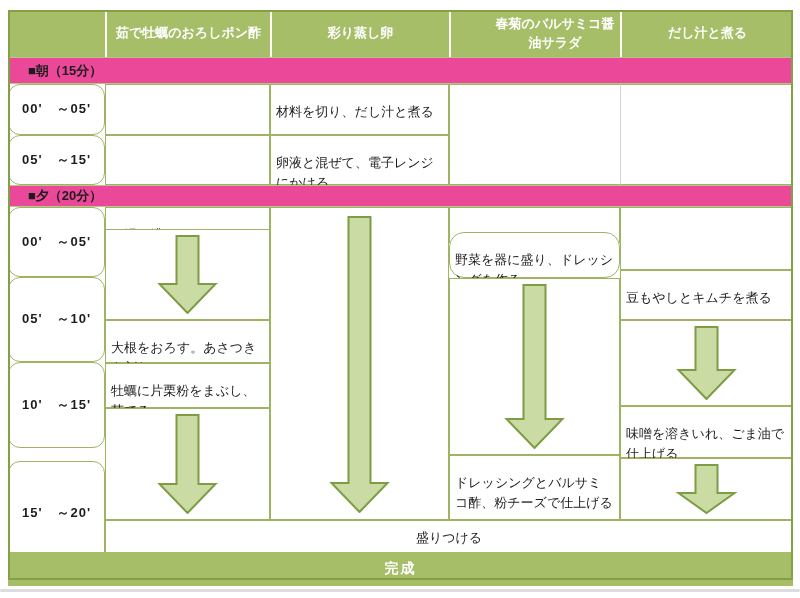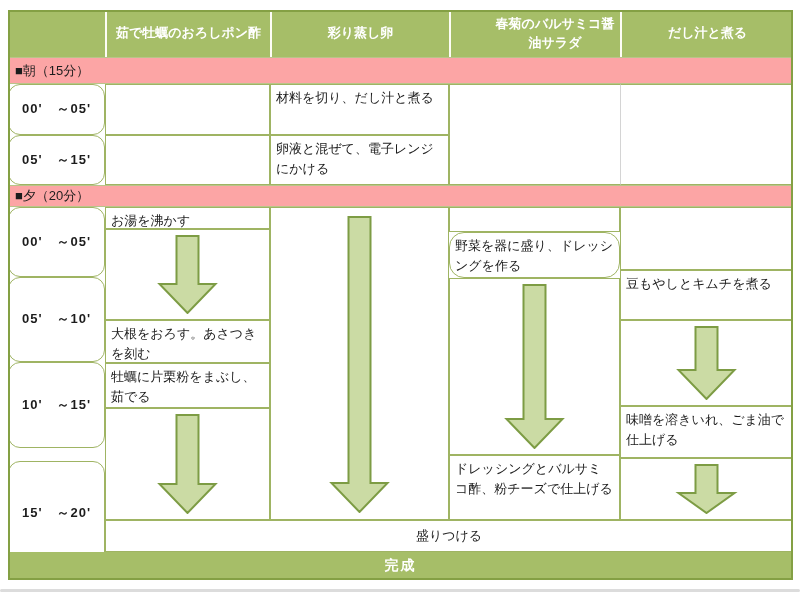--- a/index.html
+++ b/index.html
@@ -1,24 +1,24 @@
 <!DOCTYPE html>
 <html><head>
 <meta charset="utf-8">
 <style>
   html,body{margin:0;padding:0;background:#ffffff;}
   .stage{position:relative;width:800px;height:598px;background:#fff;overflow:hidden;
          font-family:"Liberation Sans","DejaVu Sans",sans-serif;color:#1c1c1c;}
   .cell{position:absolute;box-sizing:border-box;border:1px solid #9fb463;background:#fff;
-        font-size:13px;line-height:1.55;padding:3px 5px;}
+        font-size:13px;line-height:1.55;padding:17px 5px;}
   .hdr{background:#a6be68;border:none;color:#fff;font-weight:bold;text-align:center;
        display:flex;align-items:center;justify-content:center;line-height:1.45;padding:0 4px;}
   .hdr-sep{border-left:2px solid #fdfdf6;}
-  .secbar{position:absolute;box-sizing:border-box;background:#fca5a5;border:1px solid #b9c48a;
-          font-size:13px;font-weight:normal;display:flex;align-items:center;padding:0 6px;}
+  .secbar{position:absolute;box-sizing:border-box;background:#ec4899;border:1px solid #b9c48a;
+          font-size:13px;font-weight:bold;display:flex;align-items:center;padding:0 19px;}
   .timecell{display:flex;align-items:center;justify-content:center;font-weight:bold;
             font-size:13px;letter-spacing:1px;padding:0;border-radius:12px;}
   .arrow-cell{padding:0;}
   .arrow-box{position:absolute;left:0;right:0;top:5px;bottom:5px;}
   .plating{text-align:right;display:flex;align-items:center;justify-content:center;}
   .done{background:#a6be68;border:none;color:#fff;font-weight:bold;font-size:14px;
         display:flex;align-items:center;justify-content:center;letter-spacing:2px;}
   .frame{position:absolute;box-sizing:border-box;border:2px solid #84a044;pointer-events:none;background:transparent;}
   .bottom-line{position:absolute;background:#dcdcdc;border-radius:2px;}
 </style>

